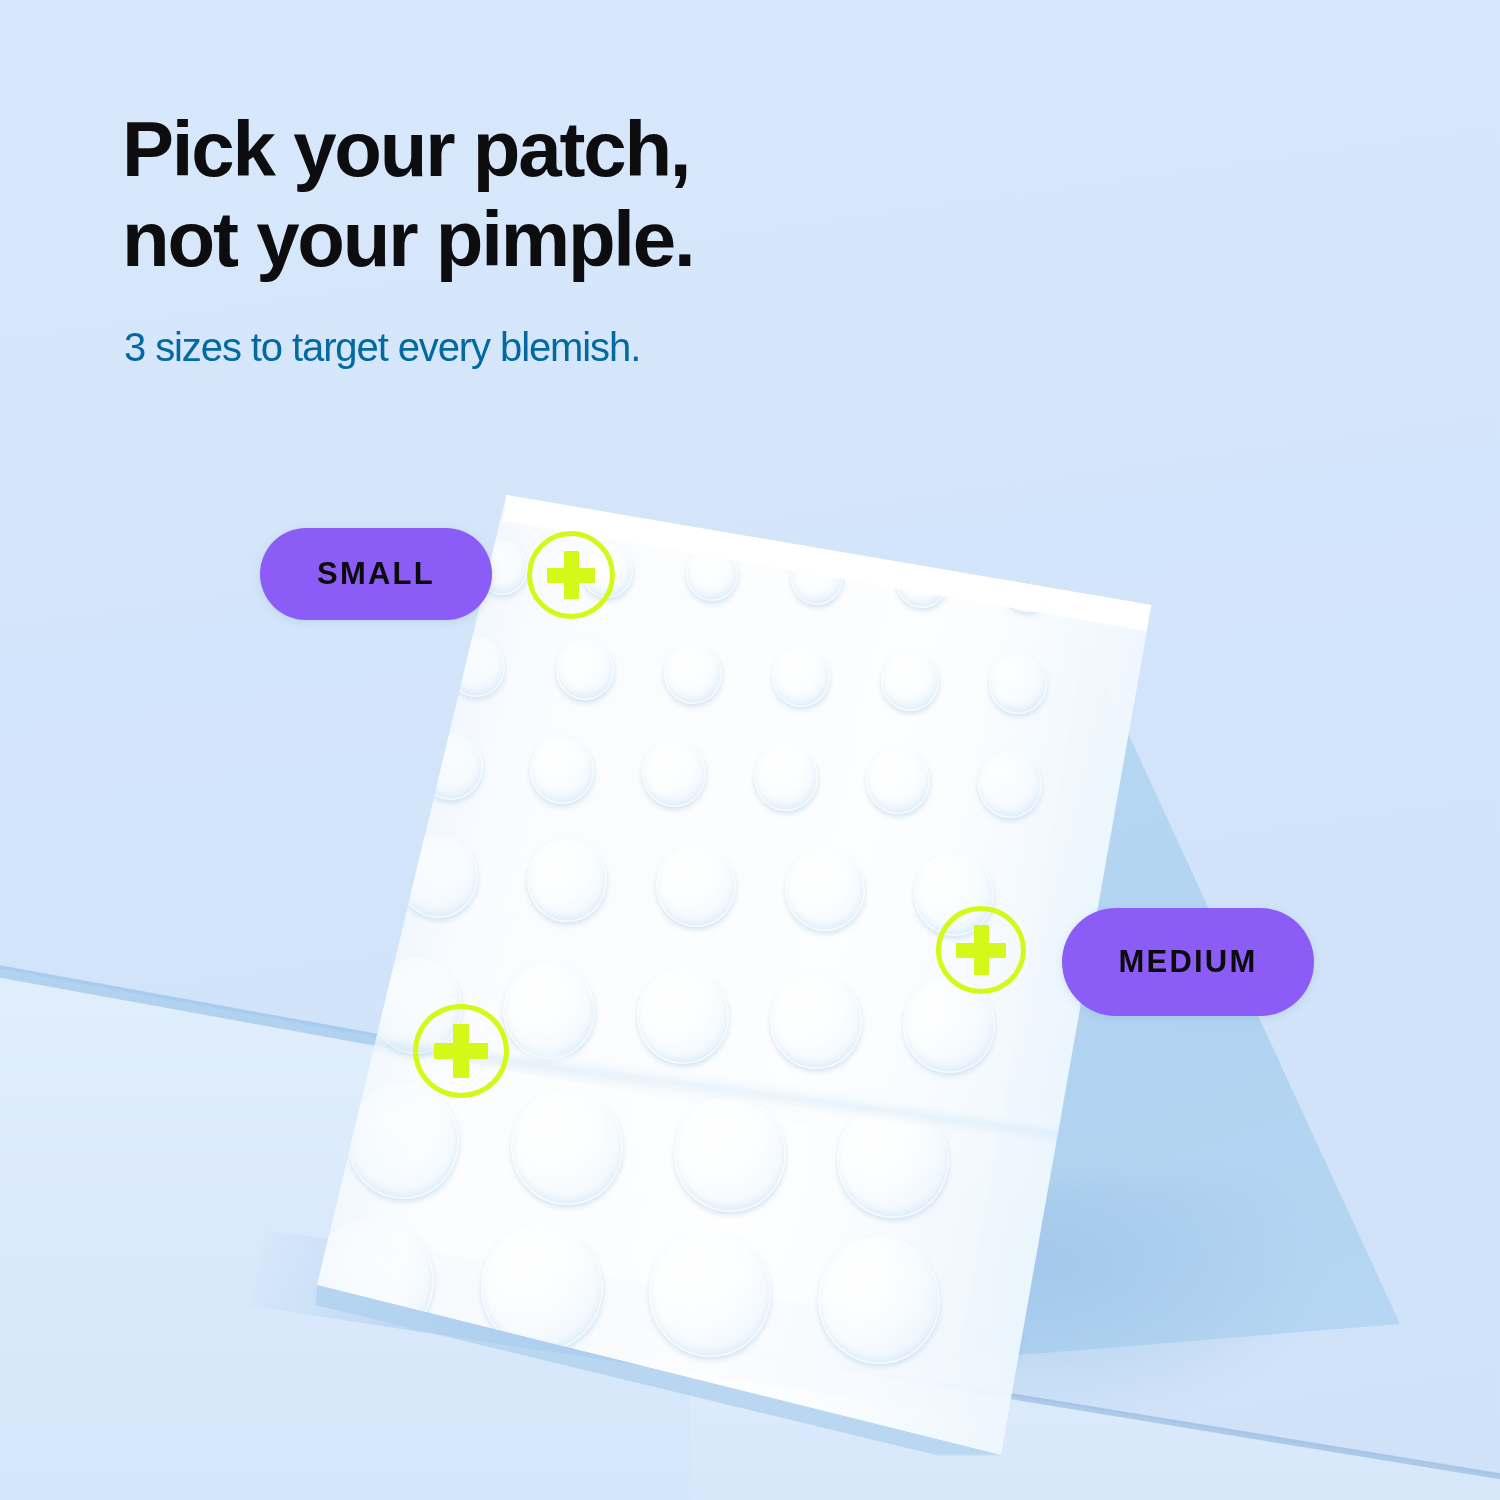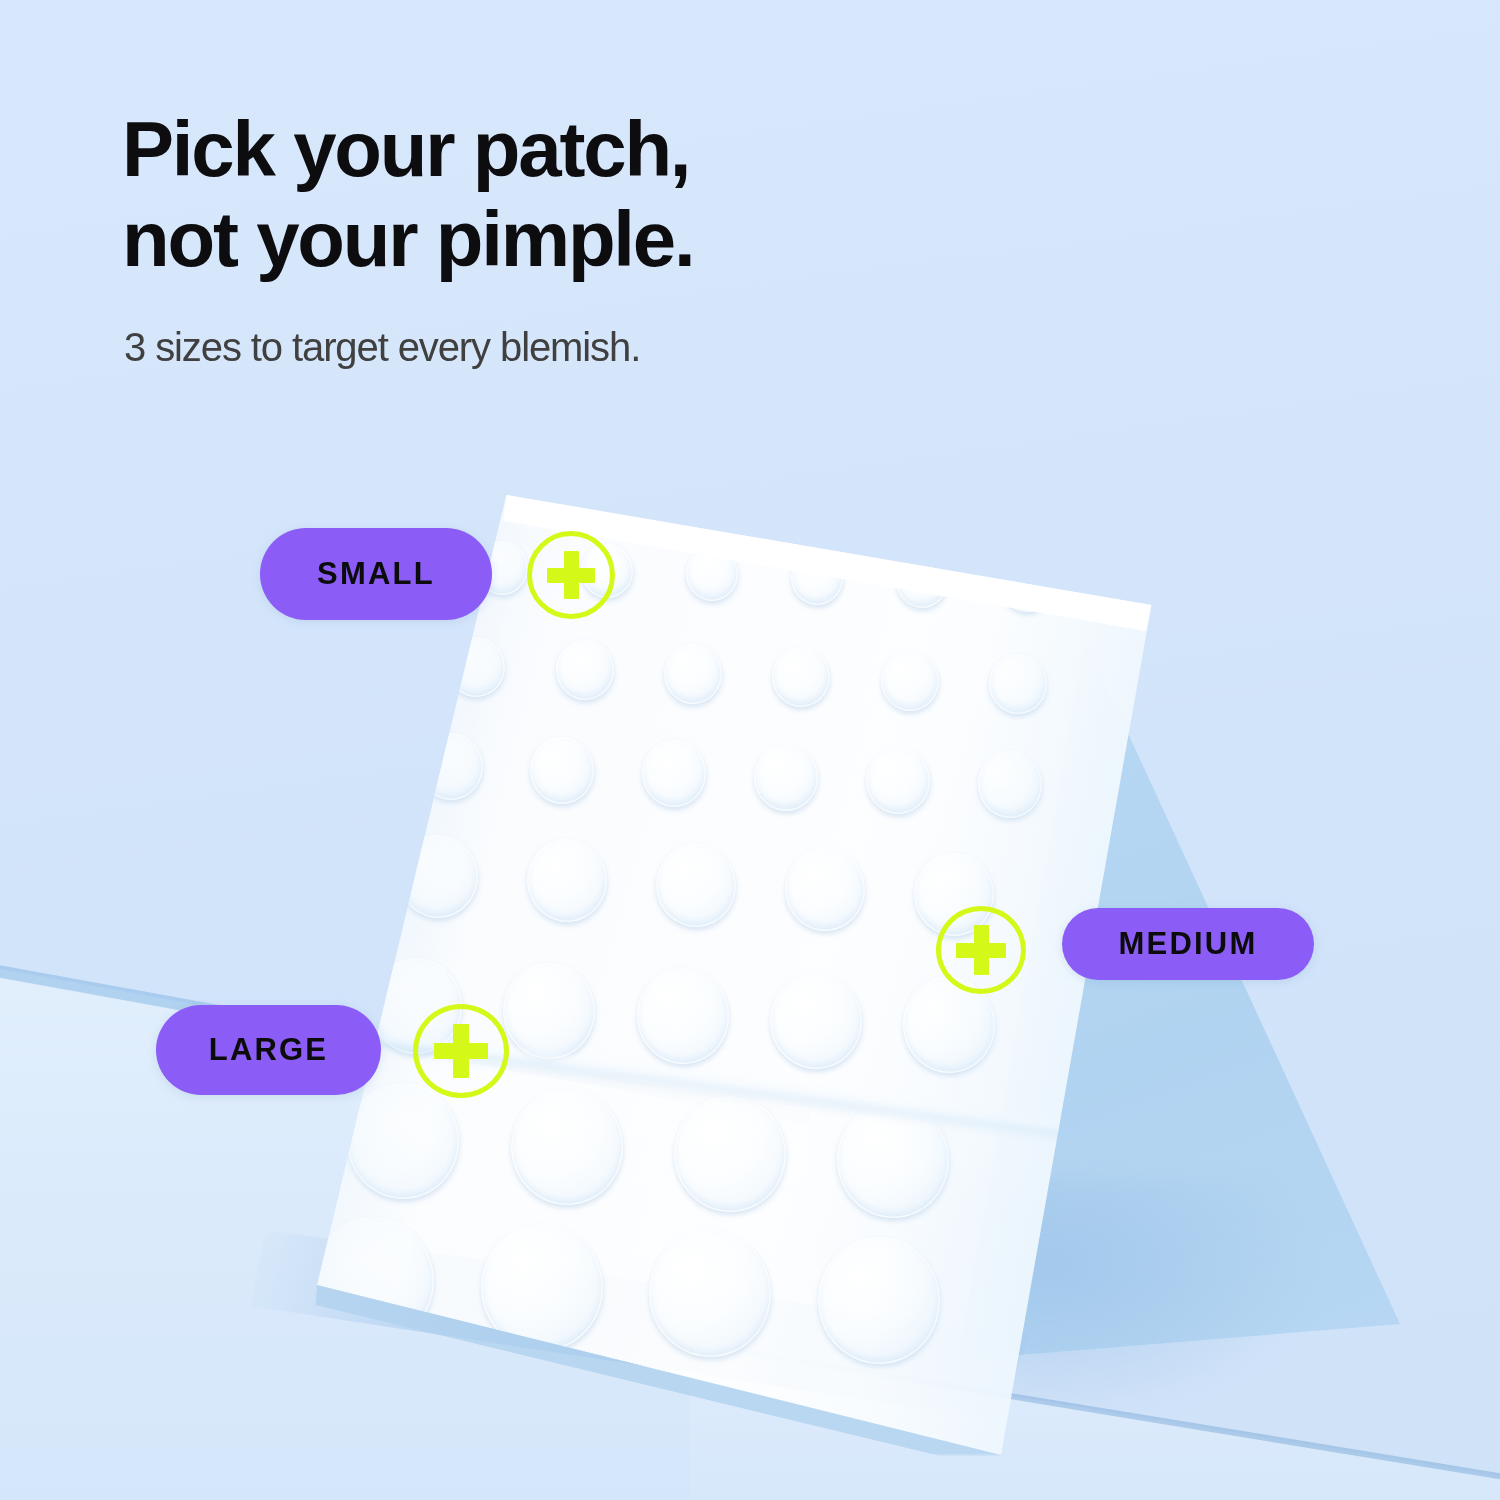--- a/index.html
+++ b/index.html
@@ -108,21 +108,21 @@
     letter-spacing: -2.2px;
     color: #0d0d0f;
     white-space: pre-line;
   }
   .subhead {
     margin: 38px 0 0 2px;
     font-size: 40px;
     line-height: 1.2;
     font-weight: 400;
     letter-spacing: -1.1px;
-    color: #404040;
+    color: #0369a1;
   }
 
   
   .sheet-wrap {
     position: absolute;
     left: 300px;
     top: 455px;
     width: 860px;
     height: 1000px;
   }
@@ -218,21 +218,21 @@
     border-radius: 1px;
   }
 
   
   #badge-small { left: 260px; top: 528px; width: 232px; height: 92px; }
   #marker-small { left: 527px; top: 531px; width: 88px; height: 88px; }
   #marker-small .bar-h { width: 48px; height: 15px; }
   #marker-small .bar-v { width: 15px; height: 48px; }
 
   
-  #badge-medium { left: 1062px; top: 908px; width: 252px; height: 72px; }
+  #badge-medium { left: 1062px; top: 908px; width: 252px; height: 108px; }
   #marker-medium { left: 936px; top: 906px; width: 90px; height: 88px; }
   #marker-medium .bar-h { width: 50px; height: 15px; }
   #marker-medium .bar-v { width: 15px; height: 50px; }
 
   
   #badge-large { left: 156px; top: 1005px; width: 225px; height: 90px; }
   #marker-large { left: 413px; top: 1004px; width: 96px; height: 94px; }
   #marker-large .bar-h { width: 54px; height: 16px; }
   #marker-large .bar-v { width: 16px; height: 54px; }
 </style>
@@ -311,21 +311,18 @@
   </div>
 
   <div class="badge" id="badge-medium">
     <span>MEDIUM</span>
   </div>
   <div class="plus-marker" id="marker-medium">
     <span class="bar-h"></span>
     <span class="bar-v"></span>
   </div>
 
-  <div class="badge" id="badge-large">
-    <span>LARGE</span>
-  </div>
   <div class="plus-marker" id="marker-large">
     <span class="bar-h"></span>
     <span class="bar-v"></span>
   </div>
 
 </div>
 
 </body></html>

